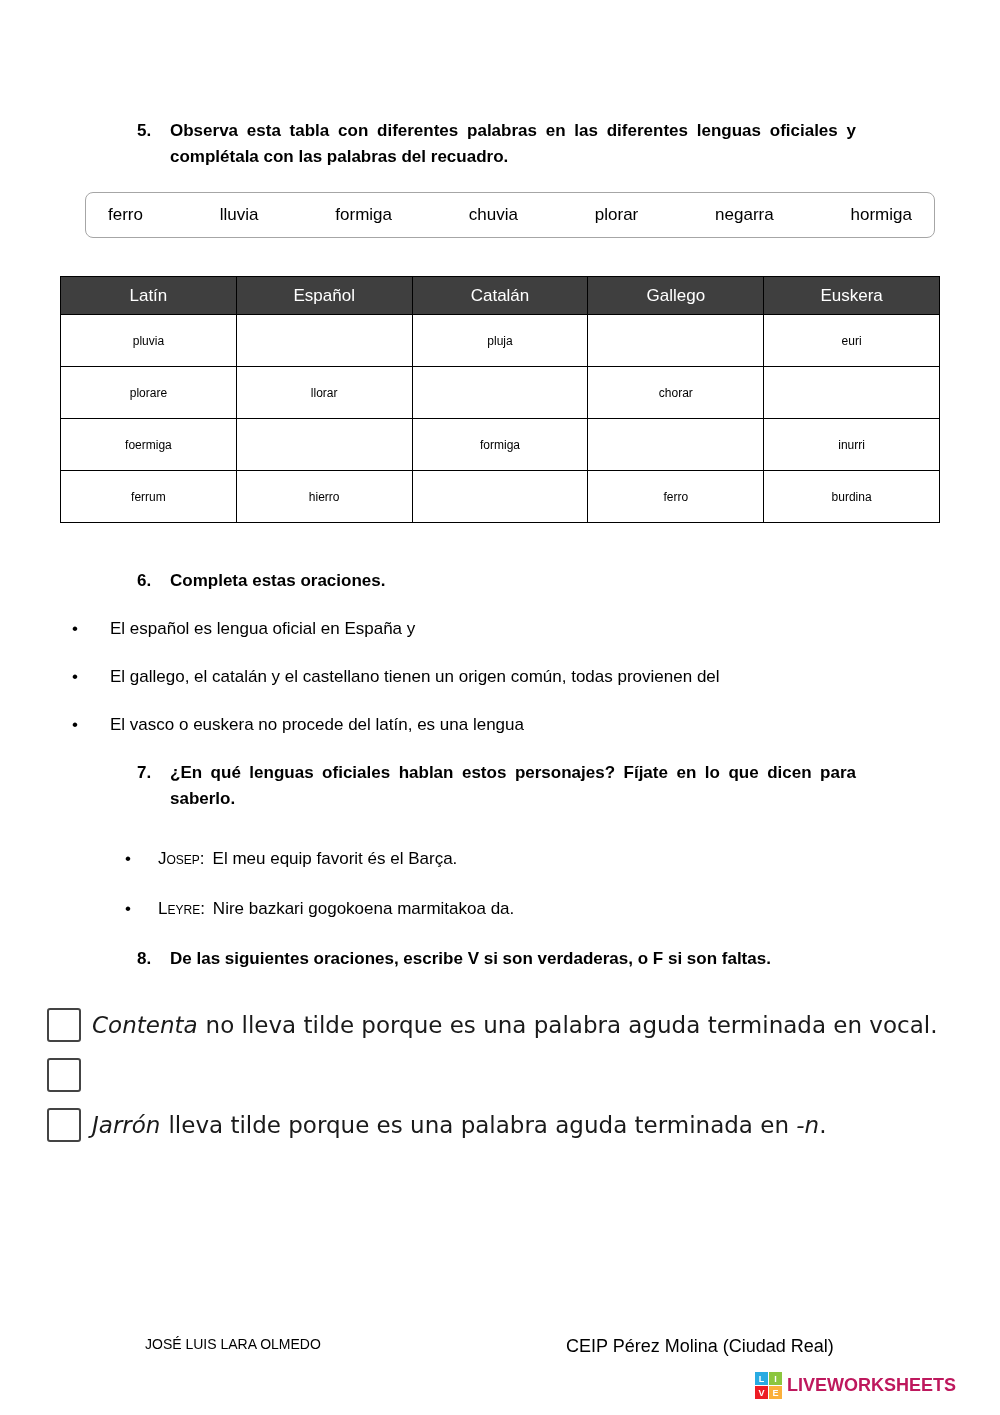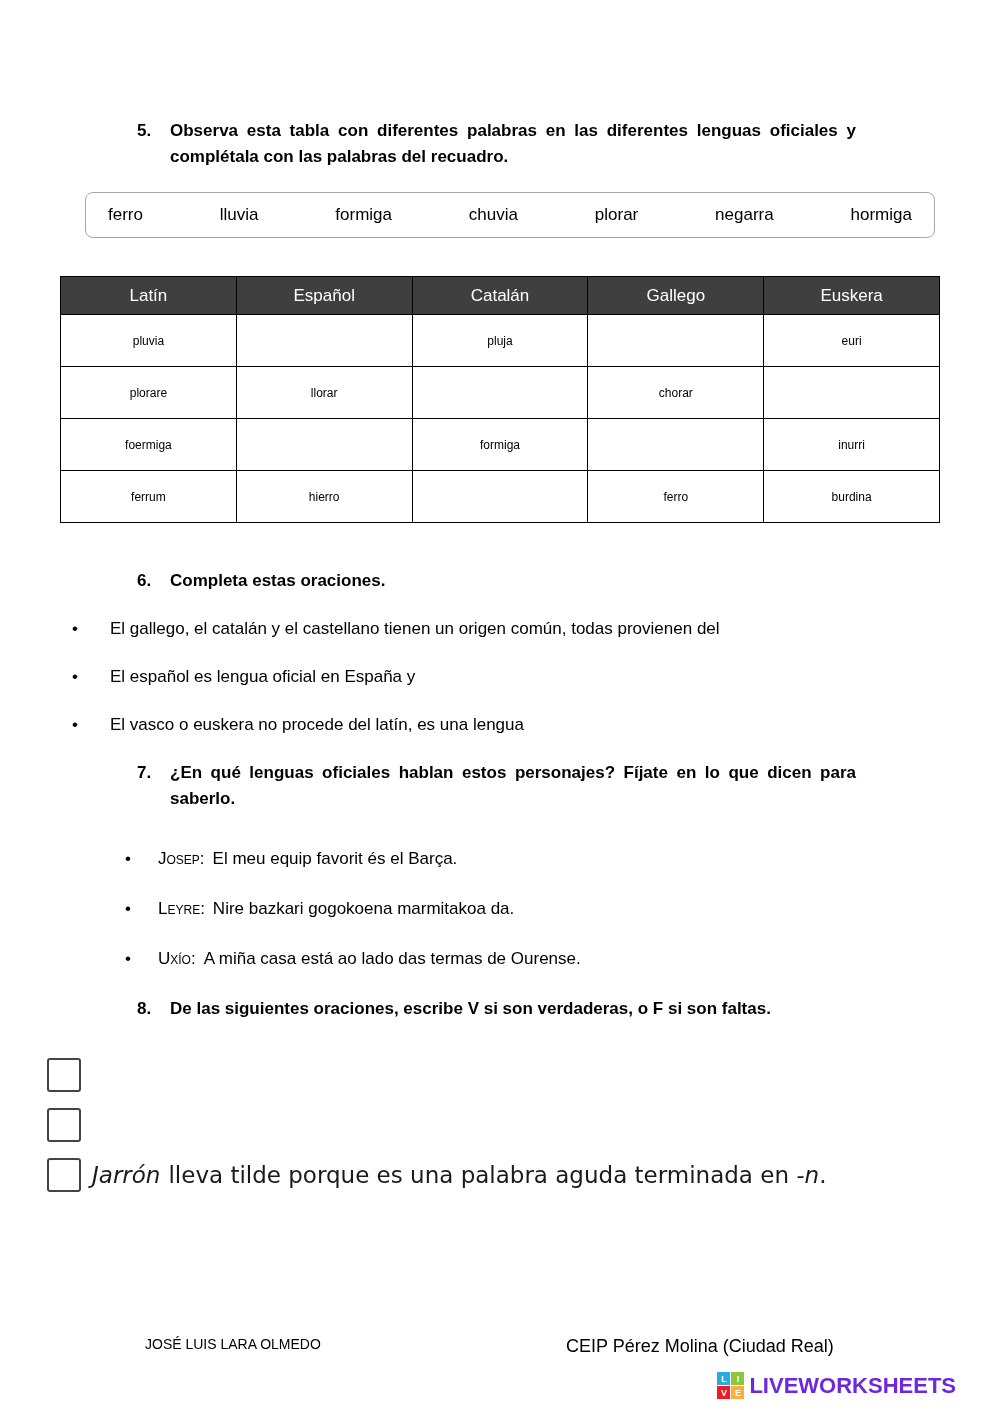--- a/index.html
+++ b/index.html
@@ -129,23 +129,23 @@
     font-weight: bold;
     display: flex;
     align-items: center;
     justify-content: center;
   }
   .t-l { background: #29abe2; }
   .t-i { background: #8cc63f; }
   .t-v { background: #ed1c24; }
   .t-e { background: #fbb03b; }
   .lw-text {
-    font-size: 22px;
+    font-size: 18px;
     font-weight: bold;
-    color: #6d28d9;
+    color: #be185d;
   }
 </style>
 </head>
 <body>
 
 <div class="page">
 
   <div class="q-heading">
     <span class="q-num">5.</span>
     <span class="q-text">Observa esta tabla con diferentes palabras en las diferentes lenguas oficiales y complétala con las palabras del recuadro.</span>
@@ -203,55 +203,55 @@
     </tbody>
   </table>
 
   <div class="q-heading q6h">
     <span class="q-num">6.</span>
     <span class="q-text">Completa estas oraciones.</span>
   </div>
 
   <div class="bullets">
     <div class="bullet-item">
+      <span>El español es lengua oficial en España y</span>
+    </div>
+    <div class="bullet-item">
       <span>El gallego, el catalán y el castellano tienen un origen común, todas provienen del</span>
-    </div>
-    <div class="bullet-item">
-      <span>El español es lengua oficial en España y</span>
     </div>
     <div class="bullet-item">
       <span>El vasco o euskera no procede del latín, es una lengua</span>
     </div>
   </div>
 
   <div class="q-heading q7h">
     <span class="q-num">7.</span>
     <span class="q-text">¿En qué lenguas oficiales hablan estos personajes? Fíjate en lo que dicen para saberlo.</span>
   </div>
 
   <div class="bullets q7-bullets">
     <div class="bullet-item">
       <span class="speaker">Josep:</span><span>El meu equip favorit és el Barça.</span>
     </div>
     <div class="bullet-item">
       <span class="speaker">Leyre:</span><span>Nire bazkari gogokoena marmitakoa da.</span>
     </div>
-    <div class="bullet-item">
-      <span class="speaker">Uxío:</span><span>A miña casa está ao lado das termas de Ourense.</span>
-    </div>
   </div>
 
   <div class="q-heading q8h">
     <span class="q-num">8.</span>
     <span class="q-text">De las siguientes oraciones, escribe V si son verdaderas, o F si son faltas.</span>
   </div>
 
   <div class="vf-list">
     <div class="vf-row">
       <div class="vf-box"></div>
+      <div class="vf-text">
+        <span class="vf-lead">Contenta</span><span>no lleva tilde porque es una palabra aguda terminada en vocal.</span><span class="vf-tail-italic"></span><span></span>
+      </div>
     </div>
     <div class="vf-row">
       <div class="vf-box"></div>
     </div>
     <div class="vf-row">
       <div class="vf-box"></div>
       <div class="vf-text">
         <span class="vf-lead">Jarrón</span><span>lleva tilde porque es una palabra aguda terminada en </span><span class="vf-tail-italic">-n</span><span>.</span>
       </div>
     </div>

